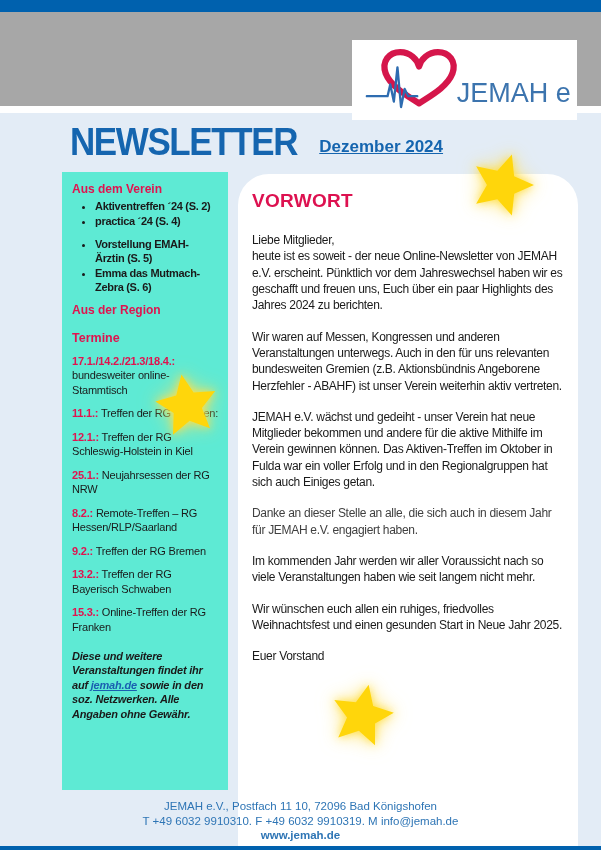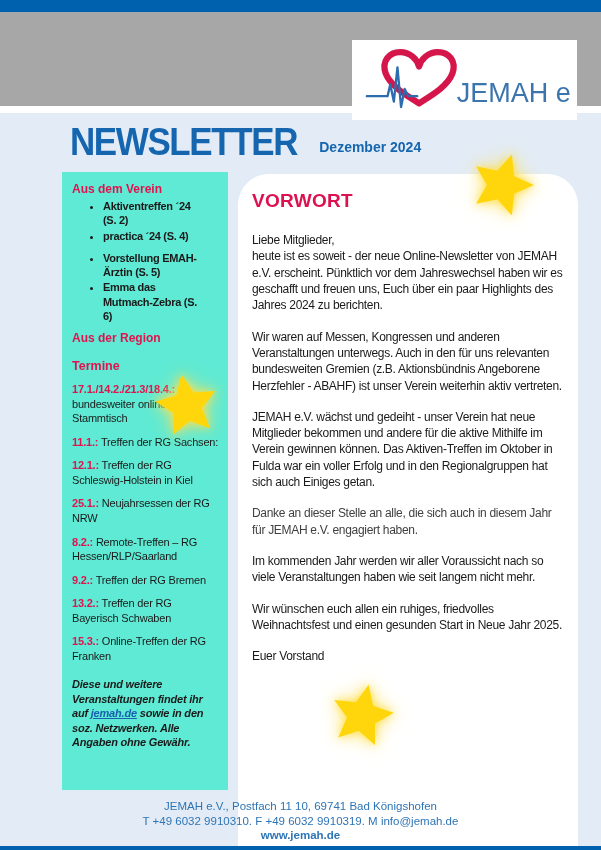--- a/index.html
+++ b/index.html
@@ -21,40 +21,41 @@
   }
   .logobox svg{width:215px;height:72px;}
   
   .masthead{position:absolute;left:70px;top:121px;white-space:nowrap;}
   .masthead .title{
     font-size:38px;font-weight:bold;color:#1565af;
     letter-spacing:-1.5px;transform:scaleX(.92);transform-origin:left;
     display:inline-block;vertical-align:baseline;
   }
   .masthead .issue{
-    font-size:14px;font-weight:bold;color:#1565af;
+    font-size:17px;font-weight:bold;color:#1565af;
     margin-left:6px;vertical-align:baseline;position:relative;left:-8px;top:-3px;
     display:inline-block;
+    text-decoration:underline;
   }
   
   .sidebar{
     position:absolute;left:62px;top:172px;width:166px;height:618px;
     background:#5eead4;box-sizing:border-box;padding:8px 9px 8px 10px;
     overflow:hidden;
   }
   .main{
     position:absolute;left:238px;top:174px;width:340px;height:740px;
     background:#ffffff;box-sizing:border-box;padding:12px 12px 10px 14px;
     overflow:hidden;
     border-radius:31px;
   }
   
   .s-head{color:#e0134f;font-weight:bold;font-size:12px;margin:8px 0 3px;}
   .s-head.first{margin-top:2px;}
-  .s-list{margin:0 16px 8px;padding-left:15px;list-style:disc;}
+  .s-list{margin:0 8px 8px;padding-left:15px;list-style:disc;}
   .s-list li{font-size:11px;font-weight:bold;line-height:1.3;letter-spacing:-.3px;margin:0 0 1px;}
   .termine-head{color:#e0134f;font-weight:bold;font-size:12.5px;margin:14px 0 2px;}
   .event{font-size:11px;line-height:1.32;letter-spacing:-.2px;margin:9px 0 0;}
   .event .ev-date{color:#e0134f;font-weight:bold;}
   .side-note{font-size:11px;font-weight:bold;font-style:italic;line-height:1.32;margin-top:14px;letter-spacing:-.2px;}
   .side-note a{color:#1a5fb0;text-decoration:underline;cursor:pointer;}
   
   .vorwort{color:#dd1150;font-size:19px;font-weight:bold;letter-spacing:.3px;margin:4px 0 16px;}
   .main p{font-size:12px;line-height:1.36;letter-spacing:-.3px;margin:0 0 15px;}
   .main p.salutation{margin-bottom:0;margin-top:20px;}
@@ -171,17 +172,17 @@
       <polygon transform="rotate(-10)" points="0,-32 8.8,-12.1 30.4,-9.9 14.3,4.6 18.8,25.9 0,15 -18.8,25.9 -14.3,4.6 -30.4,-9.9 -8.8,-12.1"></polygon>
     </svg>
 </div>
 <div class="star star3">
   <svg viewBox="-50 -50 100 100">
       <polygon transform="rotate(12)" points="0,-32 8.8,-12.1 30.4,-9.9 14.3,4.6 18.8,25.9 0,15 -18.8,25.9 -14.3,4.6 -30.4,-9.9 -8.8,-12.1"></polygon>
     </svg>
 </div>
 
 <div class="footer">
-  <div>JEMAH e.V., Postfach 11 10, 69741 Bad Königshofen</div>
+  <div>JEMAH e.V., Postfach 11 10, 72096 Bad Königshofen</div>
   <div>T +49 6032 9910310. F +49 6032 9910319. M info@jemah.de</div>
   <div class="f-bold">www.jemah.de</div>
 </div>
 <div class="bottombar"></div>
 
 </body></html>

